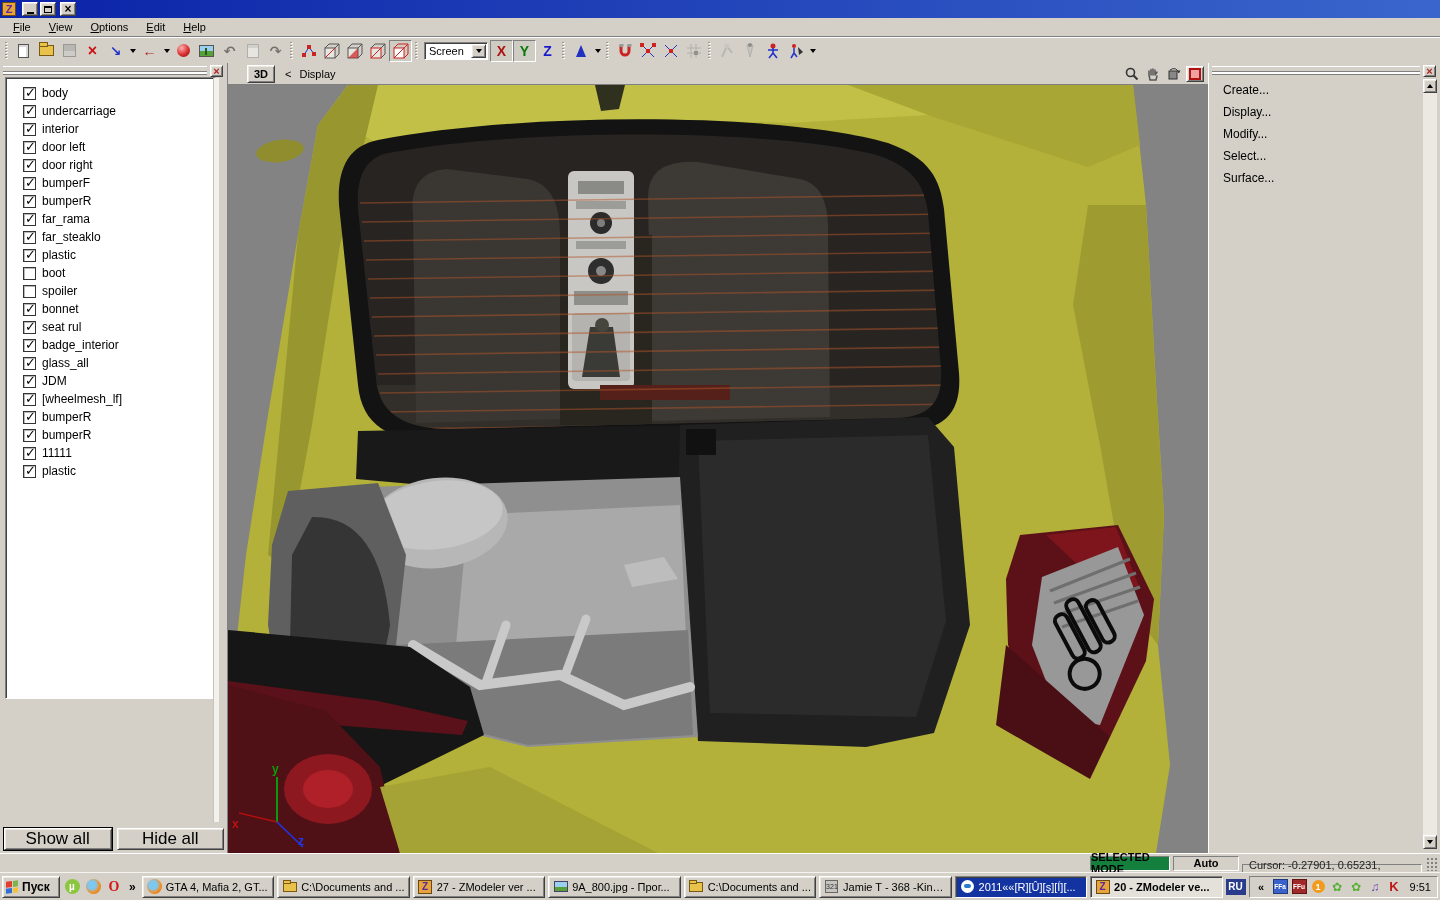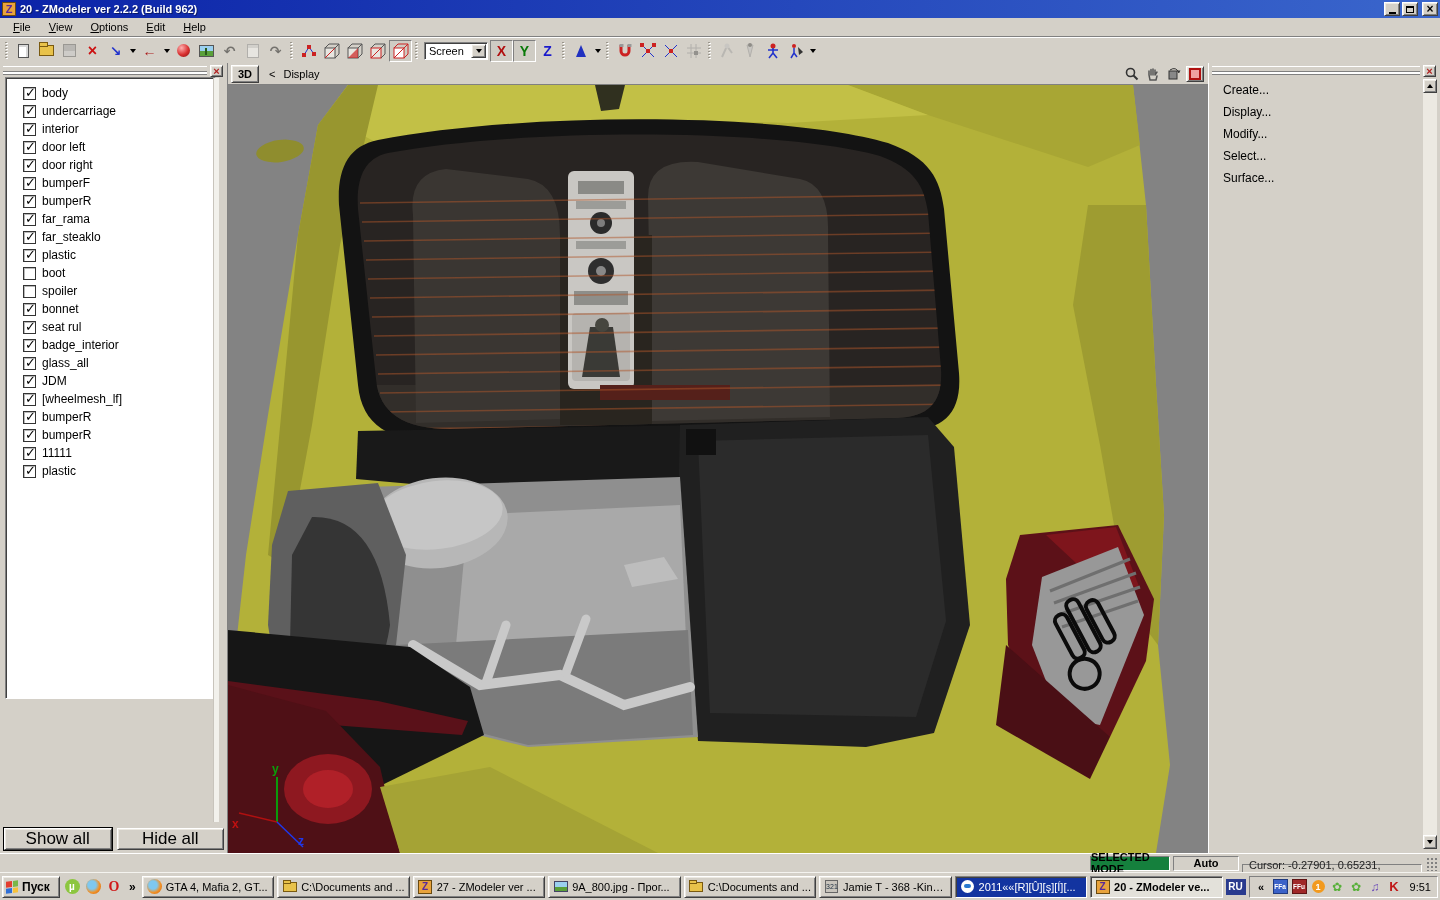--- a/index.html
+++ b/index.html
@@ -93,21 +93,21 @@
   .cmd-item { padding:4px 0 4px 14px; font-size:12px; }
   #rp-scroll { position:absolute; right:3px; top:16px; width:14px; bottom:4px; background:#ece9e2; }
   .sb-btn { position:absolute; left:0; width:14px; height:14px; display:flex; align-items:center; justify-content:center; }
   .tri-up { width:0; height:0; border-left:3px solid transparent; border-right:3px solid transparent; border-bottom:4px solid #000; }
   .tri-dn2 { width:0; height:0; border-left:3px solid transparent; border-right:3px solid transparent; border-top:4px solid #000; }
 
   
   #viewport { left:228px; top:63px; width:980px; height:790px; background:#828282; }
   #vp-topbar { position:absolute; left:0; top:0; width:980px; height:22px; background:#d4d0c8;
                display:flex; align-items:center; border-bottom:1px solid #808080; }
-  #vp-mode { width:28px; height:18px; margin-left:3px; font-weight:bold; font-size:11px;
+  #vp-mode { width:28px; height:18px; margin-left:19px; font-weight:bold; font-size:11px;
              display:flex; align-items:center; justify-content:center; }
   #vp-crumb { display:flex; align-items:center; gap:8px; margin-left:10px; font-size:11px; }
   #vp-tools { margin-left:auto; display:flex; align-items:center; gap:3px; padding-right:4px; }
   .vp-tool { width:18px; height:16px; display:flex; align-items:center; justify-content:center; }
   #vp-canvas { position:absolute; left:0; top:22px; width:980px; height:768px; }
 
   
   #statusbar { left:0; top:853px; width:1440px; height:19px; background:#d4d0c8; border-top:1px solid #fff;
                display:flex; align-items:center; gap:3px; padding:1px 2px; }
   .sb-cell { height:15px; display:flex; align-items:center; justify-content:center; font-size:11px;
@@ -167,21 +167,20 @@
   .tri-flower { color:#58b03a; font-size:12px; }
   .tri-media { color:#6a4ab8; font-size:12px; }
   .tri-kav { color:#c01818; font-weight:bold; font-size:13px; }
   #tray-clock { font-size:11px; padding-left:4px; }
 </style>
 </head>
 <body>
 
 <div id="titlebar" class="abs">
   <div id="app-icon">Z</div>
-  <div id="title-text">20 - ZModeler ver 2.2.2 (Build 962)</div>
   <div class="cap-btn bevel-out">
       <div class="glyph-min"></div>
     </div>
   <div class="cap-btn bevel-out">
       <div class="glyph-max"></div>
     </div>
   <div class="cap-btn bevel-out" style="margin-left:4px">
       <div class="glyph-close">×</div>
     </div>
 </div>

